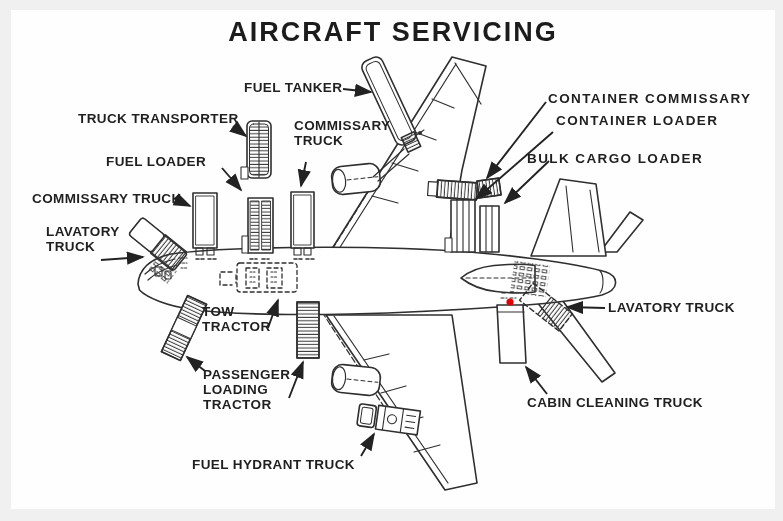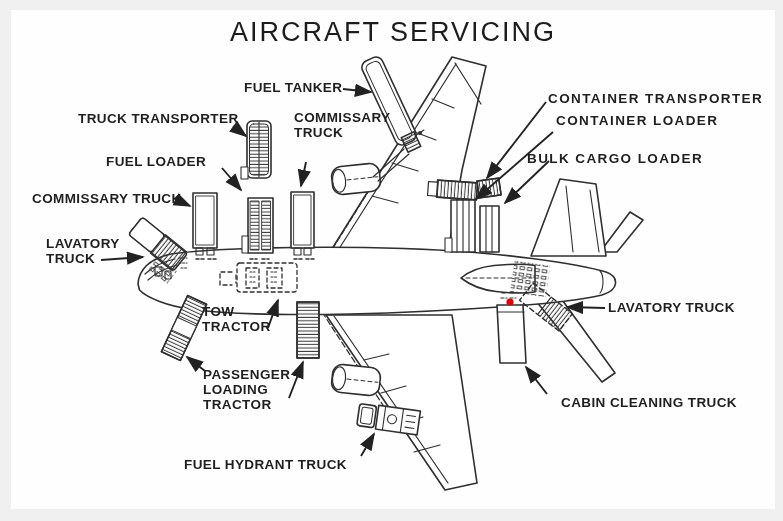--- a/index.html
+++ b/index.html
@@ -8,21 +8,21 @@
     background:#f0f0f0;
     font-family:"Liberation Sans","DejaVu Sans",sans-serif;
   }
   .paper{
     position:absolute;left:11px;top:10px;width:764px;height:499px;
     background:#fefefe;
   }
   svg.art{position:absolute;left:0;top:0;width:783px;height:521px;}
   .title{
     position:absolute;left:11px;top:17px;width:764px;
-    text-align:center;font-size:27px;font-weight:normal;
+    text-align:center;font-size:27px;font-weight:bold;
     letter-spacing:2px;color:#1c1c1c;white-space:pre-line;
   }
   .lbl{
     position:absolute;font-size:13.5px;font-weight:bold;color:#1f1f1f;
     letter-spacing:0.4px;line-height:1.12;white-space:pre-line;
   }
   .lbl.wide{letter-spacing:1.4px;}
 </style>
 </head>
 <body>
@@ -223,29 +223,29 @@
     <path d="M547 394 L526 367" marker-end="url(#ah)"></path>
   </g>
 
   <circle cx="510" cy="302" r="3.6" fill="#e00007"></circle>
 </svg>
 
 <div class="title">AIRCRAFT SERVICING</div>
 
 <div class="lbl" style="left:244px;top:80px">FUEL TANKER</div>
 <div class="lbl" style="left:78px;top:111px">TRUCK TRANSPORTER</div>
-<div class="lbl" style="left:294px;top:110px">COMMISSARY
+<div class="lbl" style="left:294px;top:118px">COMMISSARY
 TRUCK</div>
 <div class="lbl" style="left:106px;top:154px">FUEL LOADER</div>
 <div class="lbl" style="left:32px;top:191px">COMMISSARY TRUCK</div>
-<div class="lbl" style="left:46px;top:236px">LAVATORY
+<div class="lbl" style="left:46px;top:224px">LAVATORY
 TRUCK</div>
 <div class="lbl" style="left:202px;top:304px">TOW
 TRACTOR</div>
 <div class="lbl" style="left:203px;top:367px">PASSENGER
 LOADING
 TRACTOR</div>
-<div class="lbl" style="left:184px;top:457px">FUEL HYDRANT TRUCK</div>
-<div class="lbl wide" style="left:548px;top:91px">CONTAINER TRANSPORTER</div>
+<div class="lbl" style="left:192px;top:457px">FUEL HYDRANT TRUCK</div>
+<div class="lbl wide" style="left:548px;top:91px">CONTAINER COMMISSARY</div>
 <div class="lbl wide" style="left:556px;top:113px">CONTAINER LOADER</div>
 <div class="lbl wide" style="left:527px;top:151px">BULK CARGO LOADER</div>
 <div class="lbl" style="left:608px;top:300px">LAVATORY TRUCK</div>
-<div class="lbl" style="left:561px;top:395px">CABIN CLEANING TRUCK</div>
+<div class="lbl" style="left:527px;top:395px">CABIN CLEANING TRUCK</div>
 
 </body></html>

